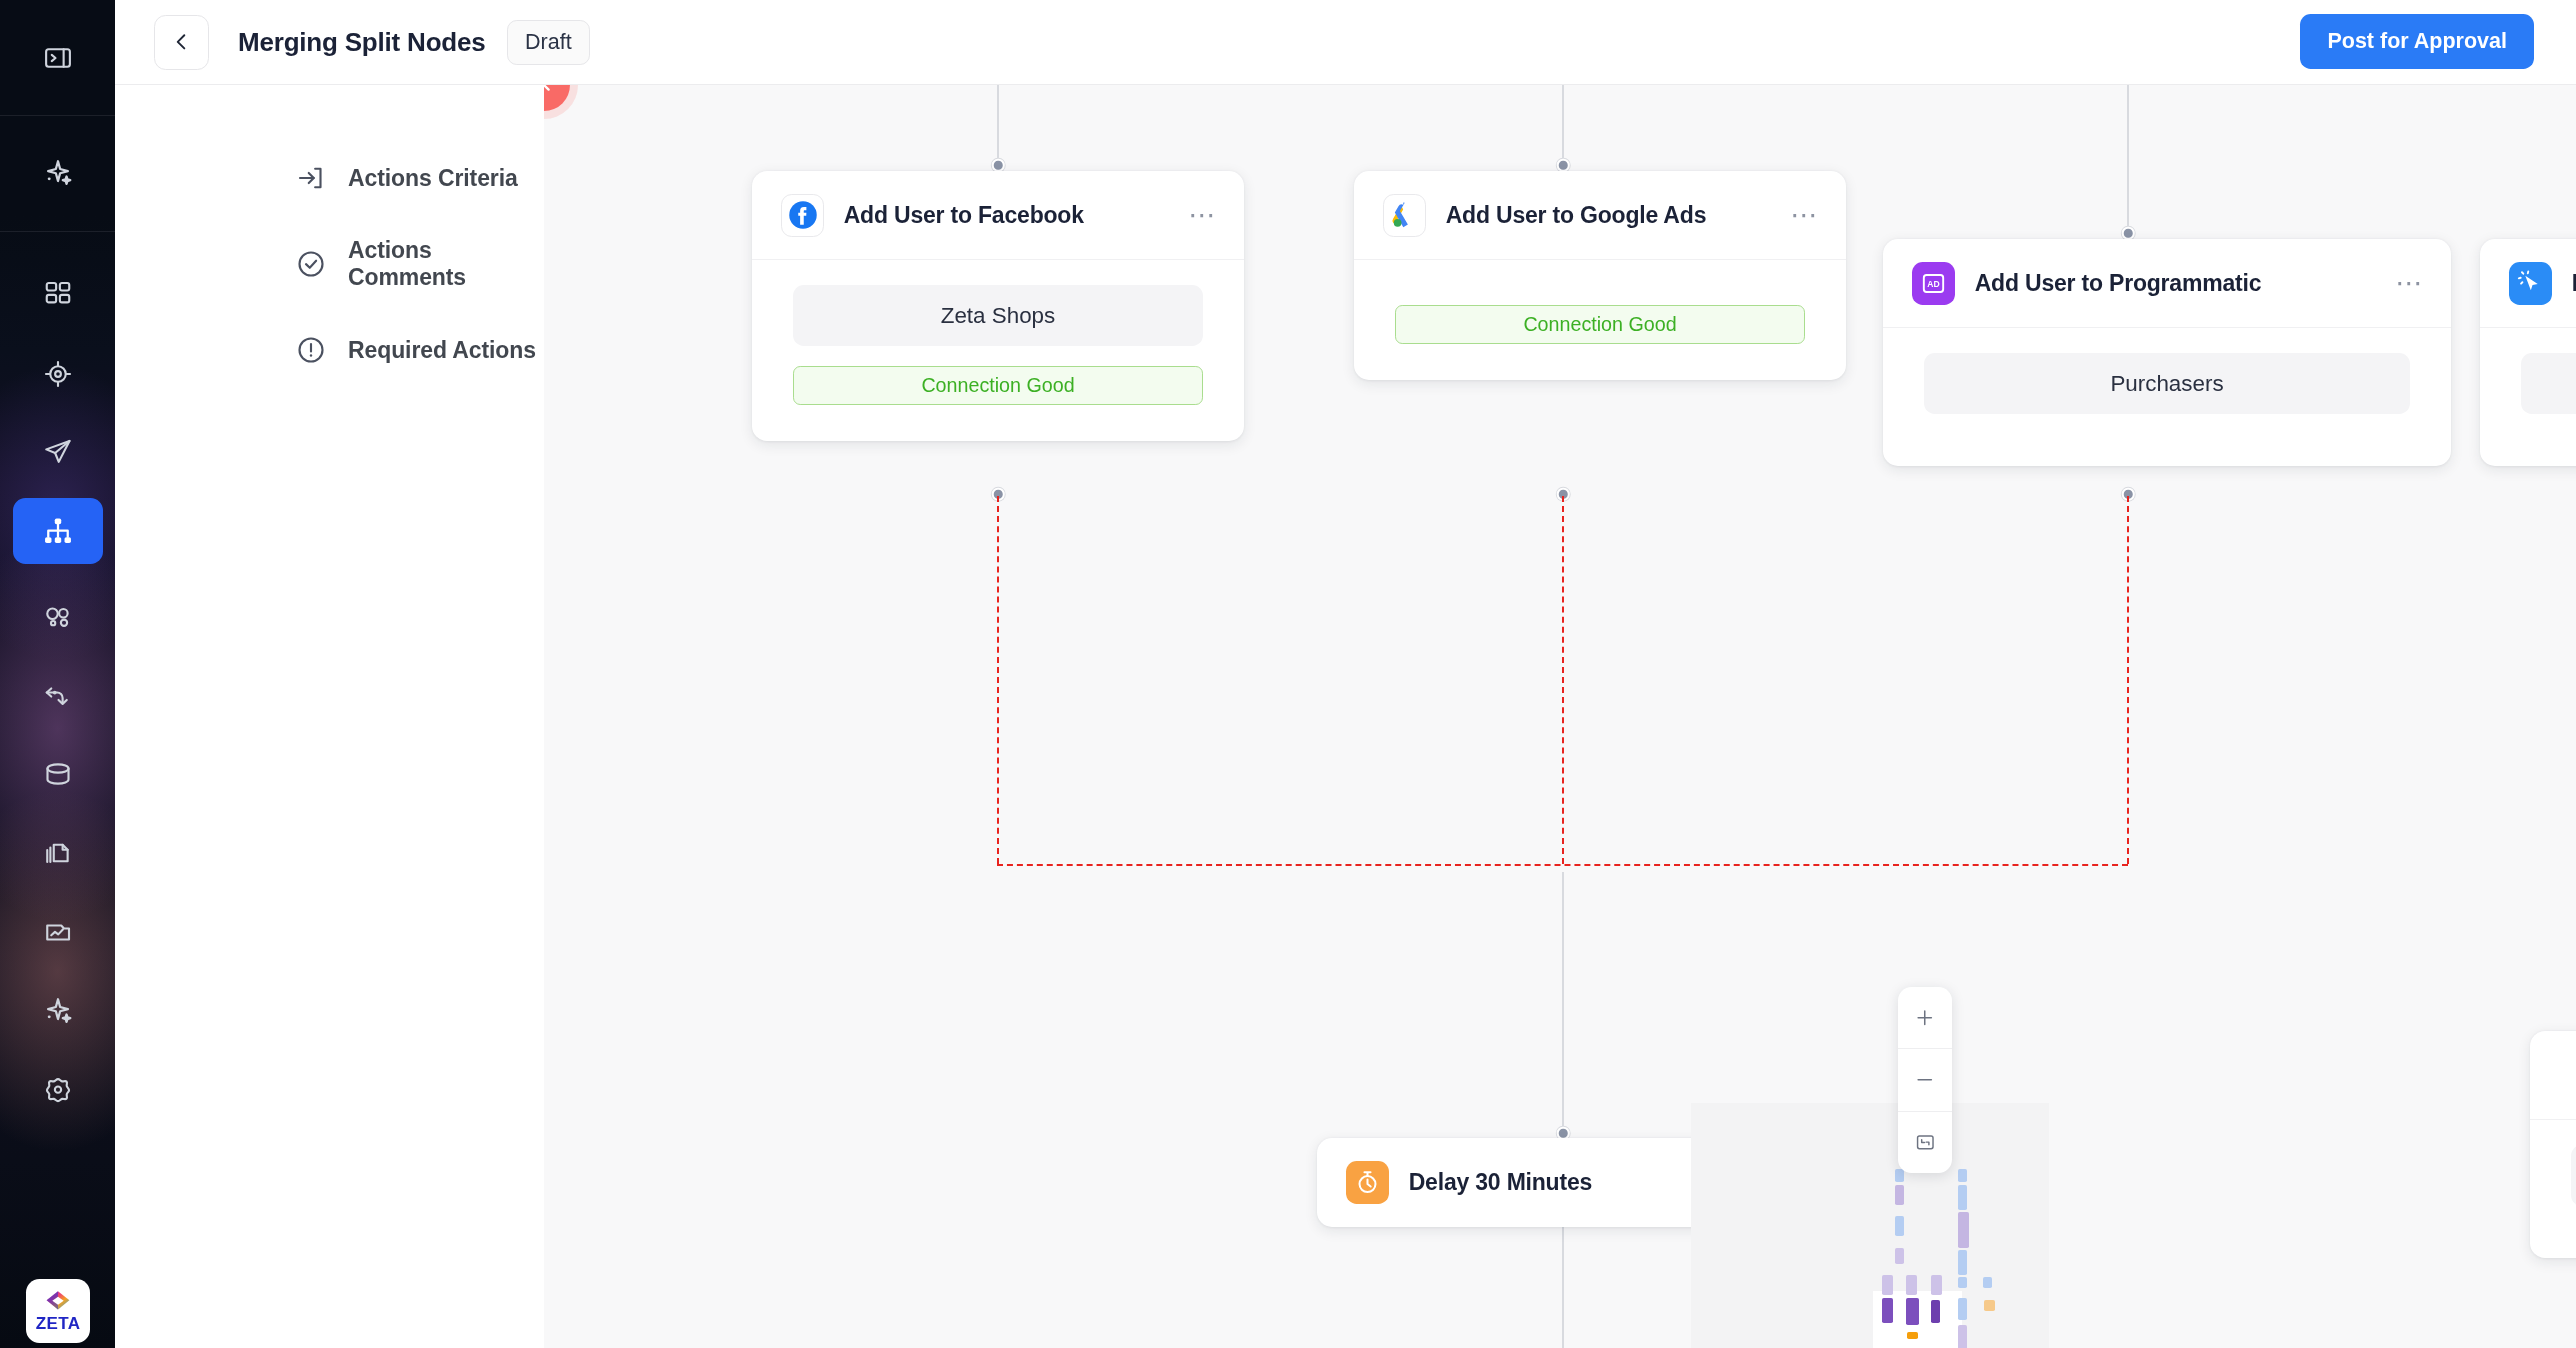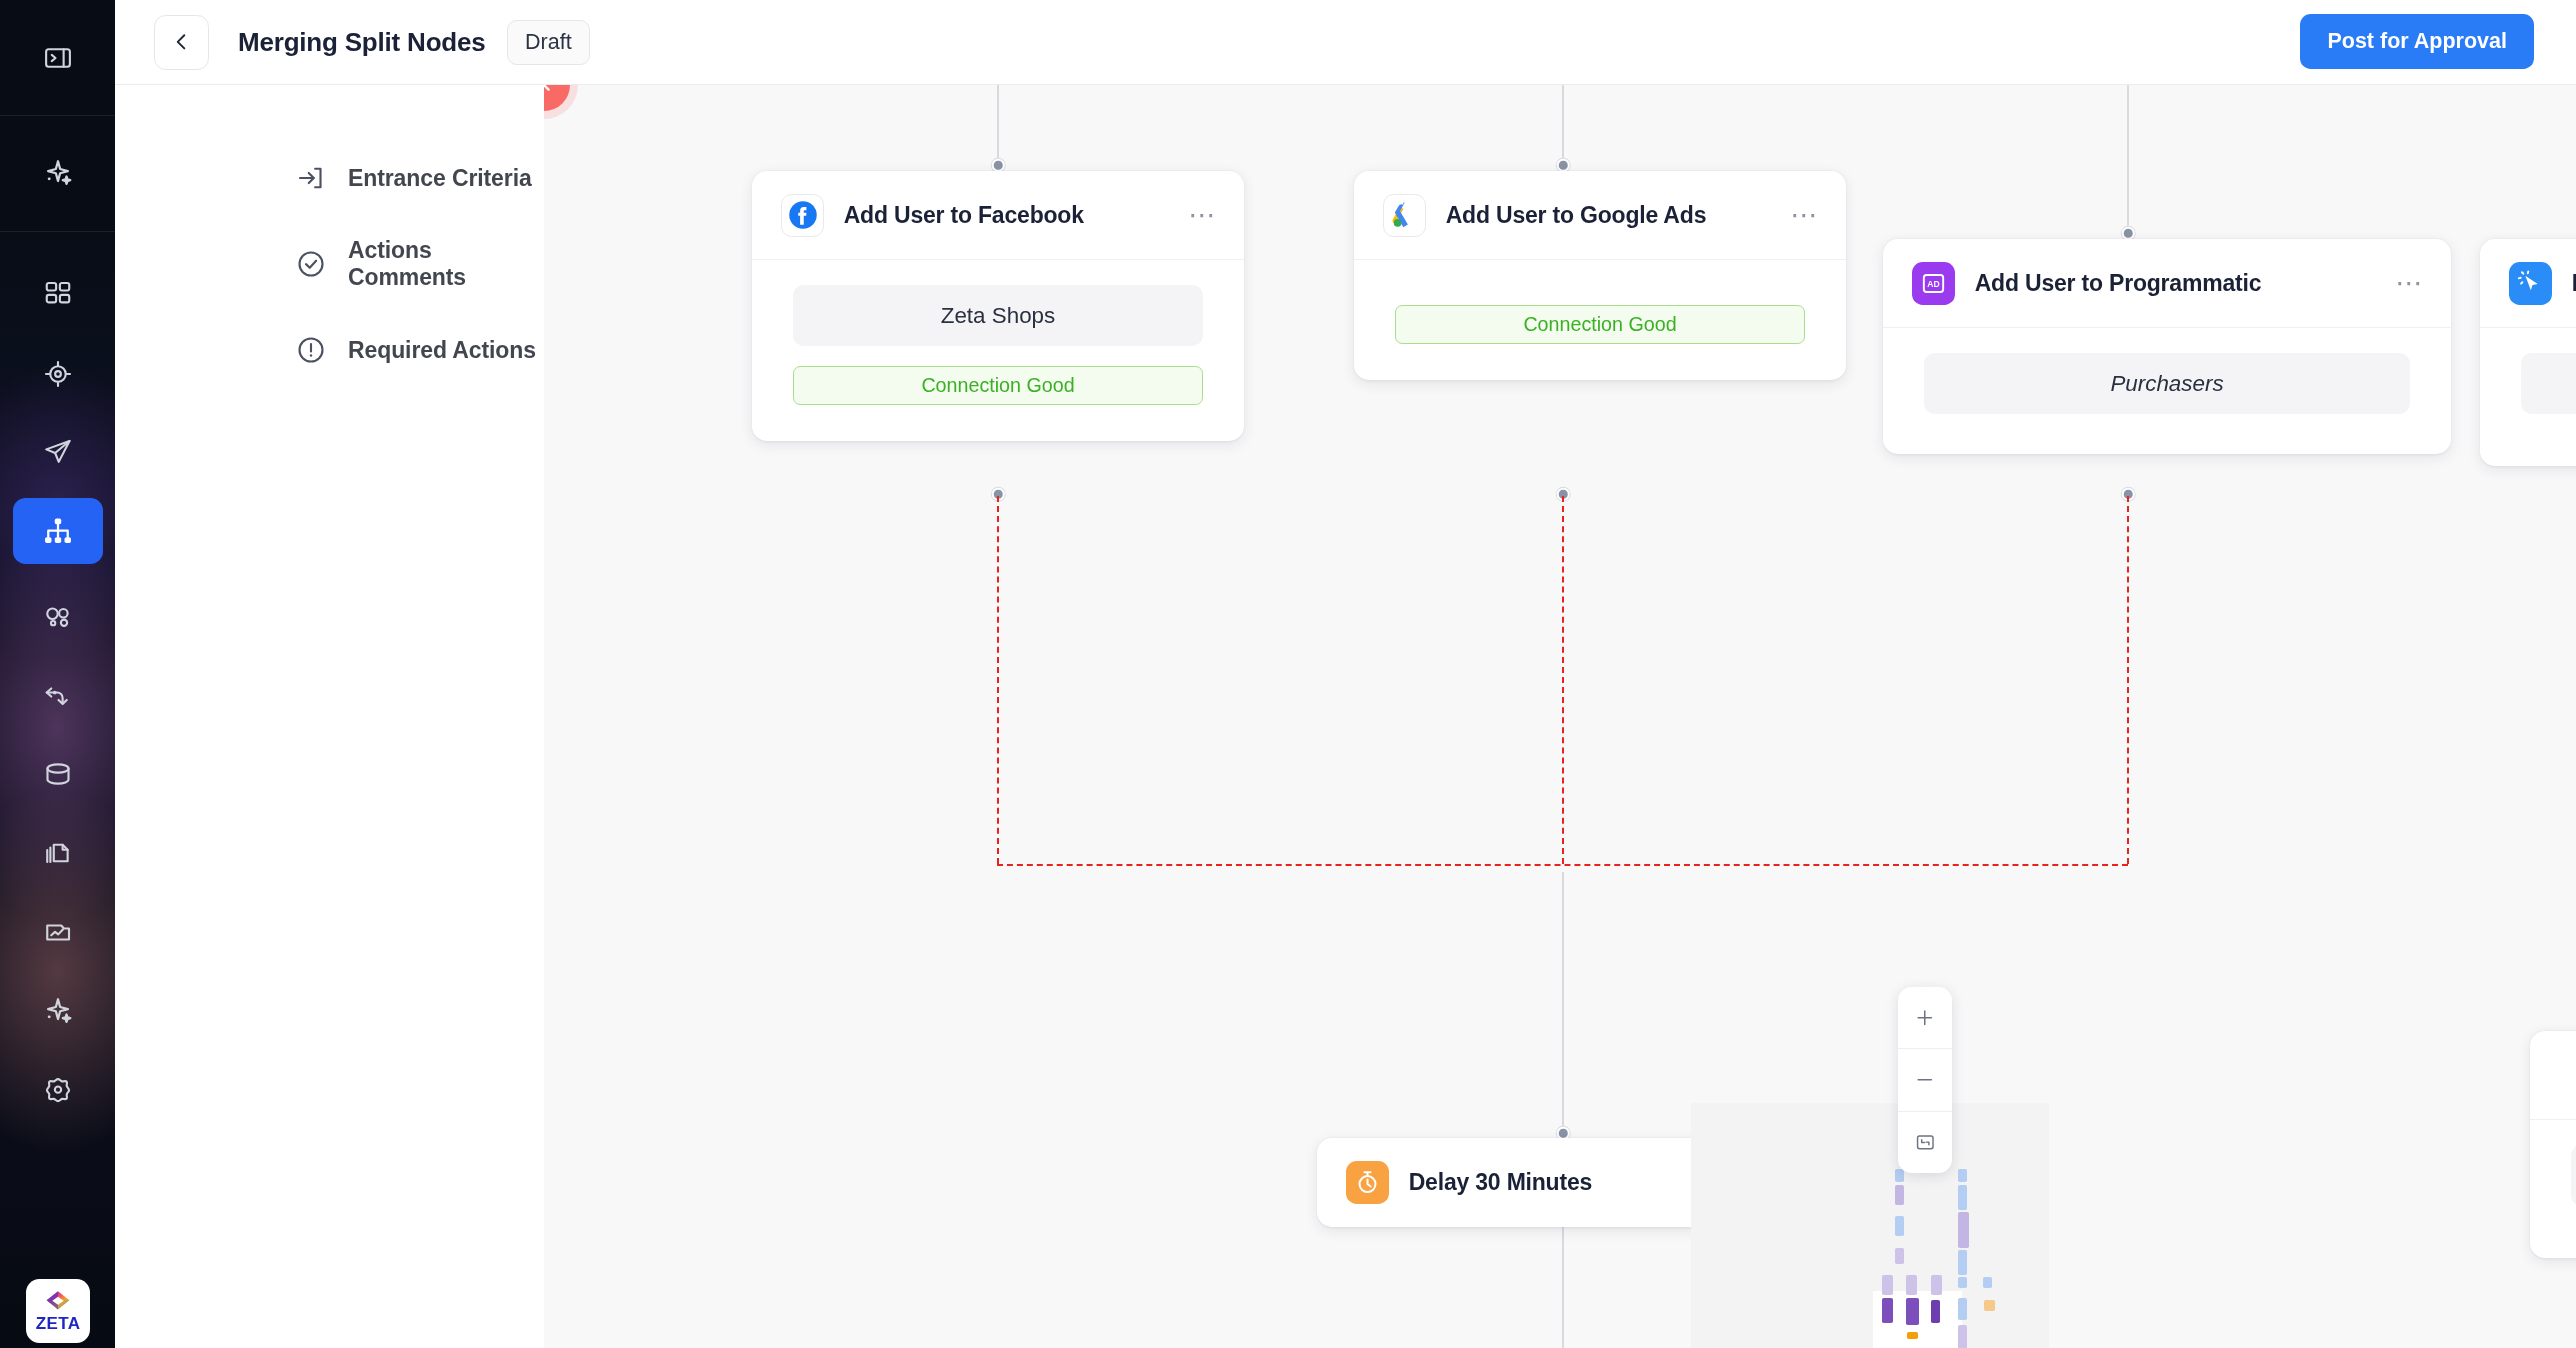--- a/index.html
+++ b/index.html
@@ -340,21 +340,21 @@
 
 
     <div class="lp-item">
       <span class="lp-ico">
         <svg width="30" height="30" viewBox="0 0 24 24">
           <path d="M15.3 4.6h4.3v14.8h-4.3"></path>
           <line x1="3.2" y1="12" x2="14.2" y2="12"></line>
           <polyline points="10.2,8 14.2,12 10.2,16"></polyline>
         </svg>
       </span>
-      <span class="lp-label">Entrance Criteria</span>
+      <span class="lp-label">Actions Criteria</span>
     </div>
 
 
     <div class="lp-item">
       <span class="lp-ico">
         <svg width="30" height="30" viewBox="0 0 24 24">
           <circle cx="12" cy="12" r="9.2"></circle>
           <polyline points="8,12.1 11,15 16.1,9.4"></polyline>
         </svg>
       </span>
@@ -443,21 +443,21 @@
         <div class="node-head">
           <span class="node-icon" style="background:#9b3bf0;">
             <svg width="27" height="27" viewBox="0 0 24 24">
               <rect x="3.4" y="4.4" width="17.2" height="15.2" rx="2.4" fill="none" stroke="#fff" stroke-width="1.7"></rect>
               <text x="12" y="15.1" font-family="Liberation Sans, sans-serif" font-size="7.6" font-weight="bold" fill="#fff" text-anchor="middle">AD</text>
             </svg>
           </span>
           <span class="node-title">Add User to Programmatic</span>
           <span class="node-menu">⋯</span>
         </div>
-        <div class="node-body" style="padding-bottom:40px;font-style:italic;">
+        <div class="node-body" style="padding-bottom:52px;">
           <div class="node-chip">Purchasers</div>
         </div>
       </div>
 
       <div class="node" style="left:1936px; top:154px; width:376px;">
         <div class="node-head">
           <span class="node-icon" style="background:#2a8cf6;">
             <svg width="27" height="27" viewBox="0 0 24 24">
               <path d="M7.4 5.2 18.4 12.4l-4.6 1 -1.5 4.6Z" fill="#fff"></path>
               <path d="M5.6 3.3 4.4 2M9.6 3 10 1.3M3.3 6.9 1.6 7.4M4.8 10.9 3.6 12.1" stroke="#fff" stroke-width="1.7" stroke-linecap="round" fill="none"></path>

